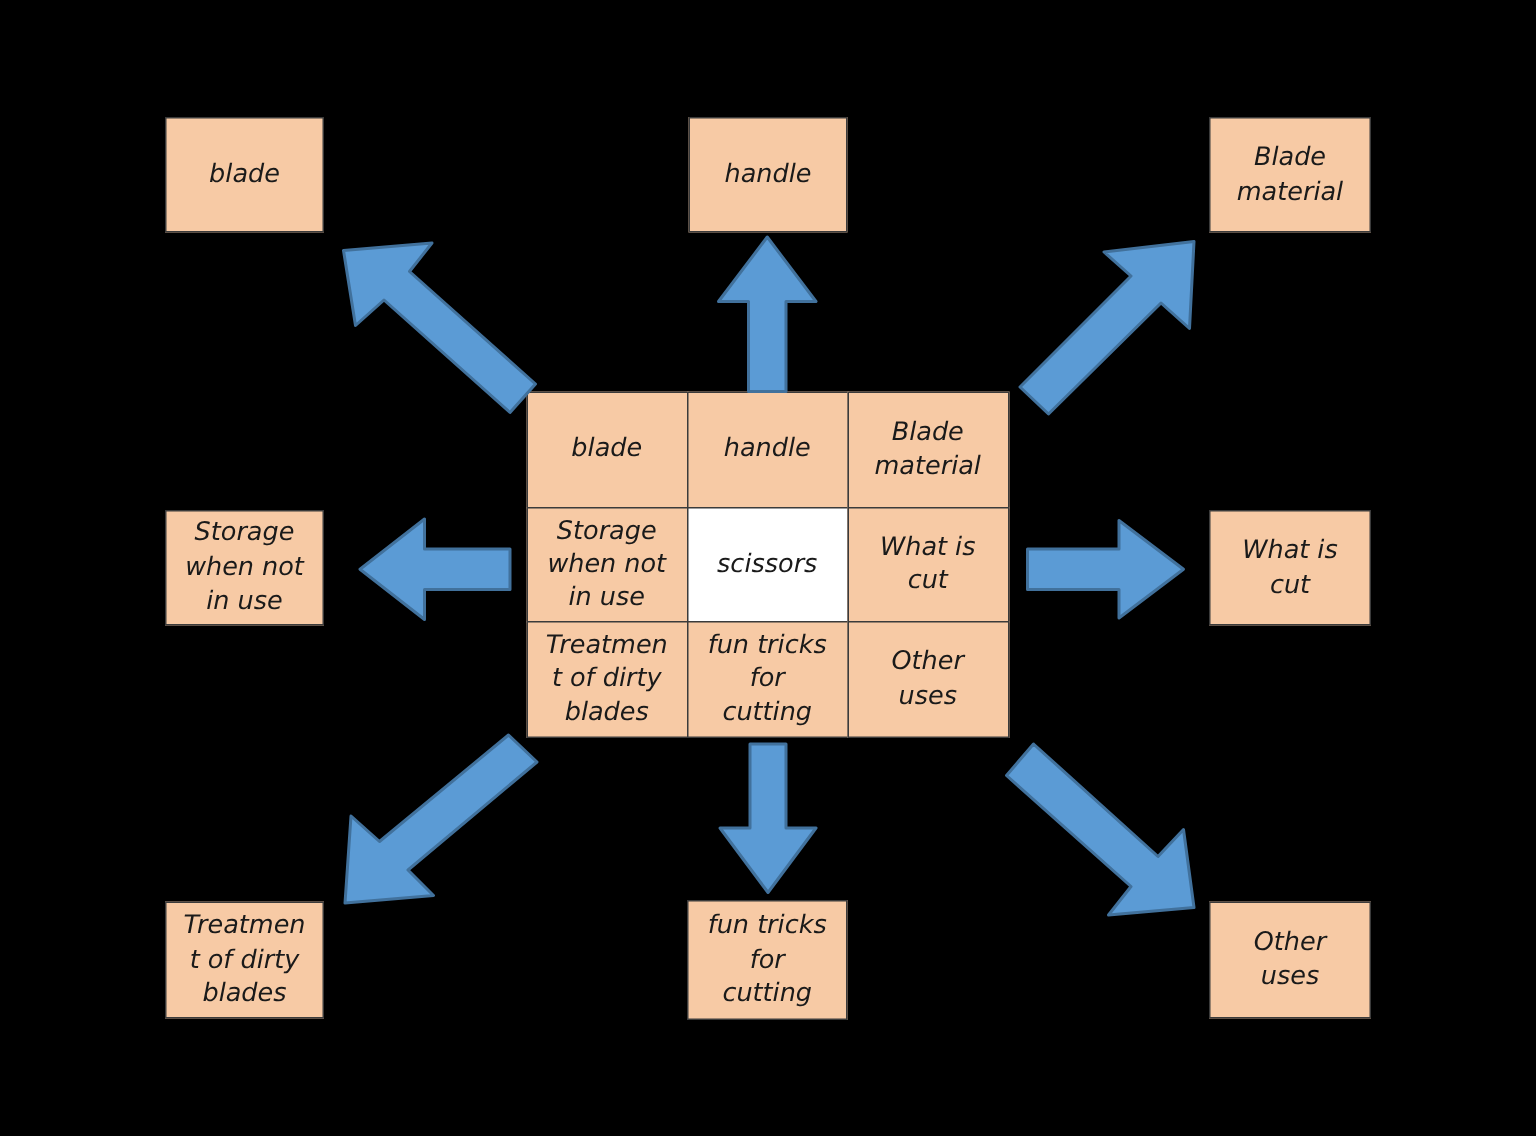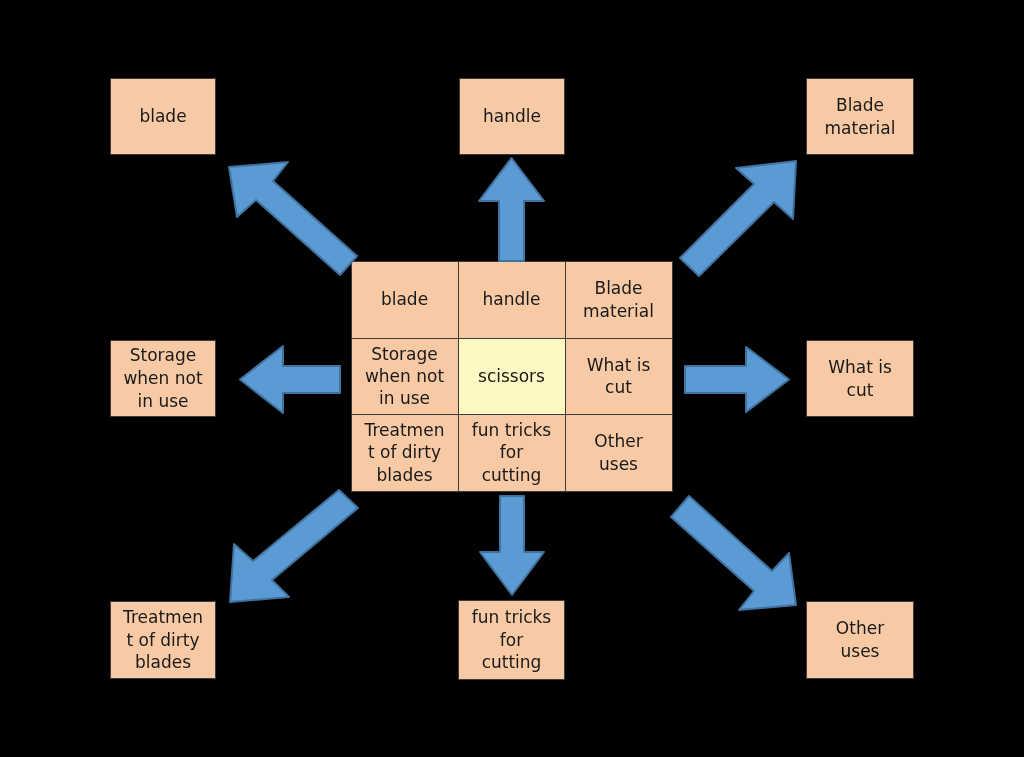--- a/index.html
+++ b/index.html
@@ -7,20 +7,21 @@
     padding: 0;
     background: #000000;
   }
   #canvas {
     position: relative;
     width: 1024px;
     height: 757px;
     background: #000000;
     overflow: hidden;
     font-family: "DejaVu Sans", sans-serif;
+    font-style: italic;
   }
 
   
   .box {
     position: absolute;
     box-sizing: border-box;
     background: #f7caa5;
     border: 1px solid #3b3b3b;
     display: flex;
     align-items: center;
@@ -61,21 +62,21 @@
     display: flex;
     align-items: center;
     justify-content: center;
     text-align: center;
     color: #1a1a1a;
     font-size: 17px;
     line-height: 1.3;
     white-space: pre-line;
   }
   .cell.center {
-    background: #fef9c3;
+    background: #ffffff;
   }
 
   
   .arrow {
     position: absolute;
   }
   .arrow svg { display: block; overflow: visible; }
 </style>
 </head>
 <body>

